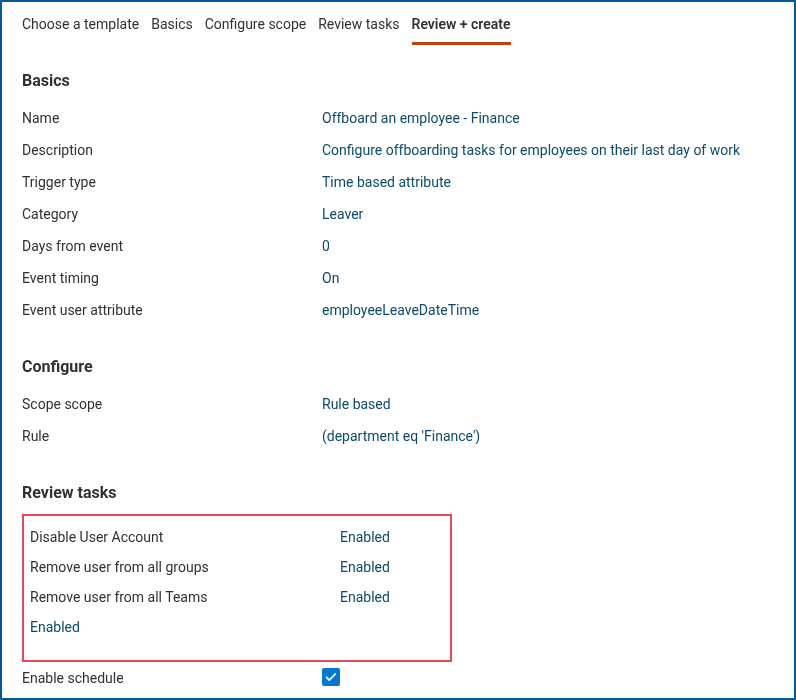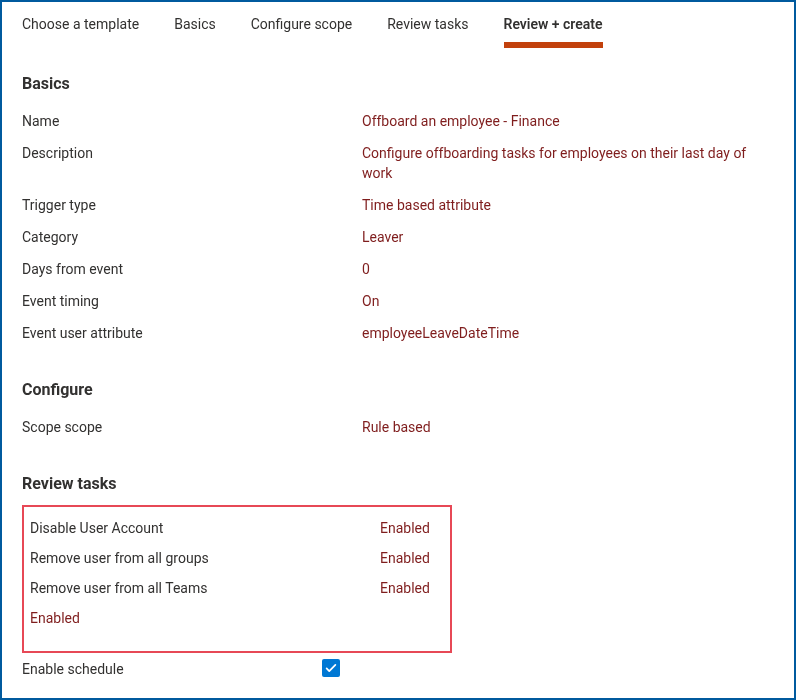--- a/index.html
+++ b/index.html
@@ -15,62 +15,61 @@
       width: 796px;
       height: 700px;
       border: 2px solid #005a9e;
       overflow: hidden;
     }
     .container {
       padding: 0;
     }
     .tabs {
       display: flex;
-      gap: 35px;
+      gap: 12px;
       padding: 14px 20px 0 20px;
       border-bottom: none;
     }
     .tab {
       font-size: 14px;
       color: #323130;
       padding-bottom: 10px;
       cursor: pointer;
       border-bottom: 3px solid transparent;
     }
     .tab.active {
       font-weight: 600;
-      border-bottom: 6px solid #c2410c;
+      border-bottom: 3px solid #c2410c;
     }
     .content {
       padding: 8px 20px 20px 20px;
     }
     .section-heading {
       font-size: 16px;
       font-weight: 700;
       margin-top: 31px;
       margin-bottom: 12px;
       color: #323130;
     }
     .section-heading.first {
       margin-top: 18px;
     }
     .row {
       display: flex;
-      align-items: flex-start;
+      align-items: center;
       padding: 6px 0;
       line-height: 20px;
-      gap: 40px;
     }
     .label {
       width: 300px;
       flex-shrink: 0;
       color: #323130;
     }
     .value {
-      color: #7f1d1d;
+      color: #0c4a6e;
     }
     .highlight-box {
       border: 2px solid #e74856;
       padding: 6px 8px 18px 6px;
       margin-top: 2px;
       width: 430px;
     }
     .highlight-box .row {
       padding: 5px 0;
     }
@@ -147,20 +146,24 @@
       <div class="label">Event user attribute</div>
       <div class="value">employeeLeaveDateTime</div>
     </div>
 
     <div class="section-heading">Configure</div>
 
     <div class="row">
       <div class="label">Scope scope</div>
       <div class="value">Rule based</div>
     </div>
+    <div class="row">
+      <div class="label">Rule</div>
+      <div class="value"> (department eq 'Finance')</div>
+    </div>
 
     <div class="section-heading">Review tasks</div>
 
     <div class="highlight-box">
       <div class="row">
         <div class="label">Disable User Account</div>
         <div class="value">Enabled</div>
       </div>
       <div class="row">
         <div class="label">Remove user from all groups</div>

